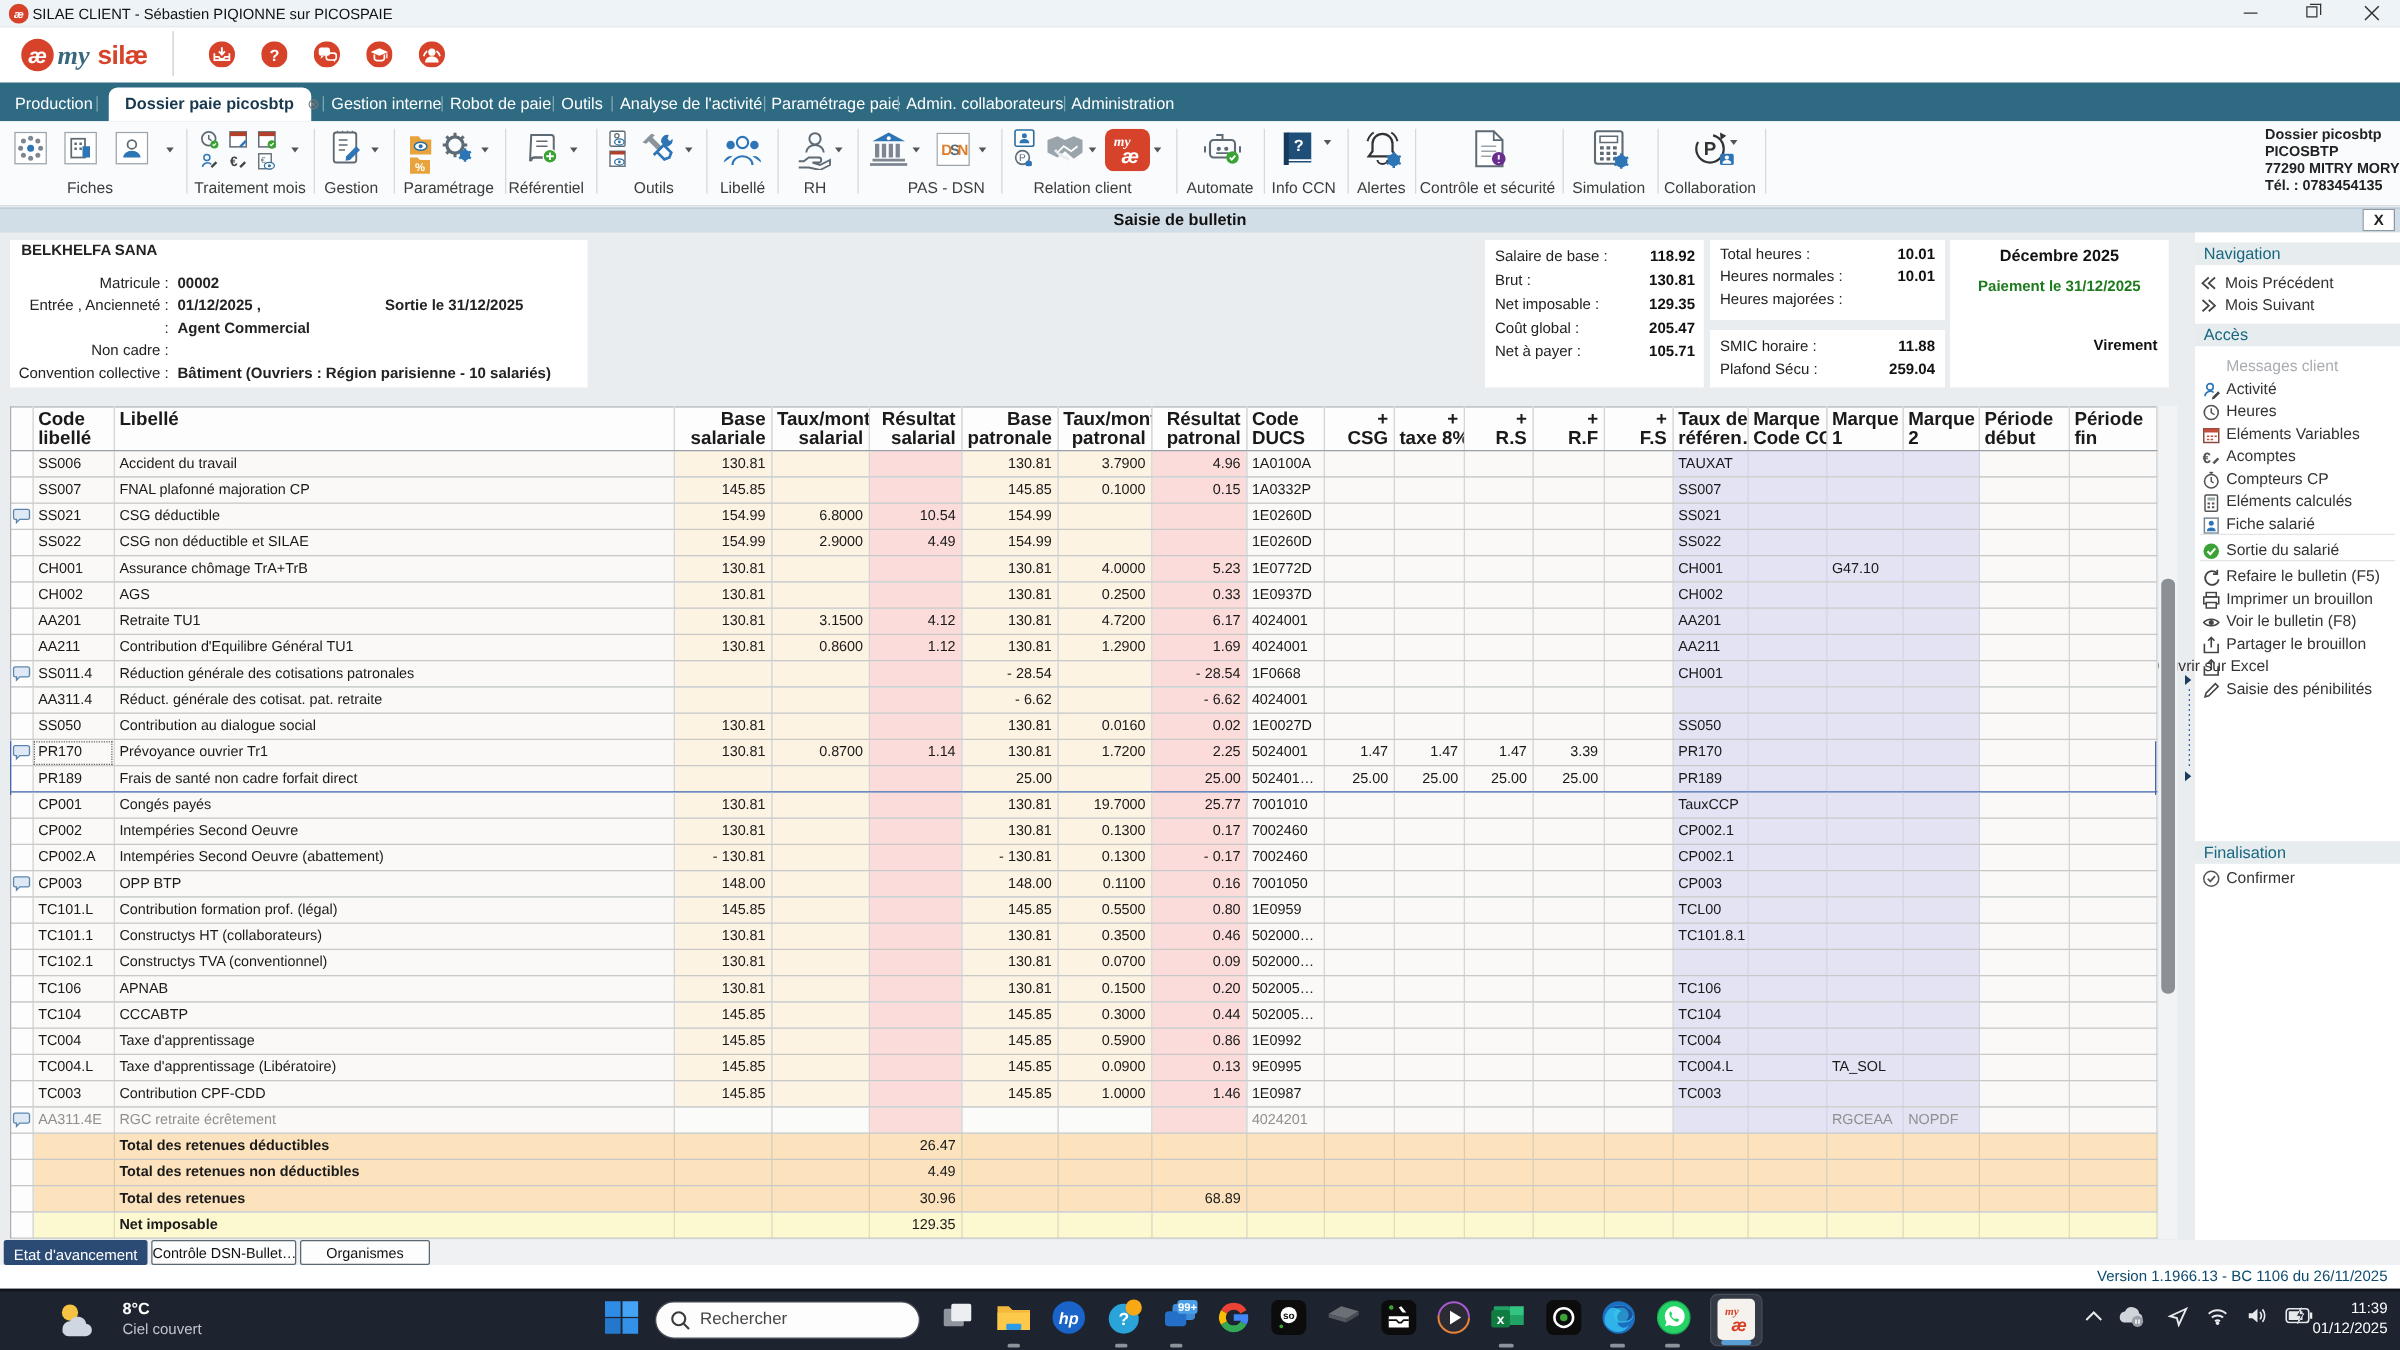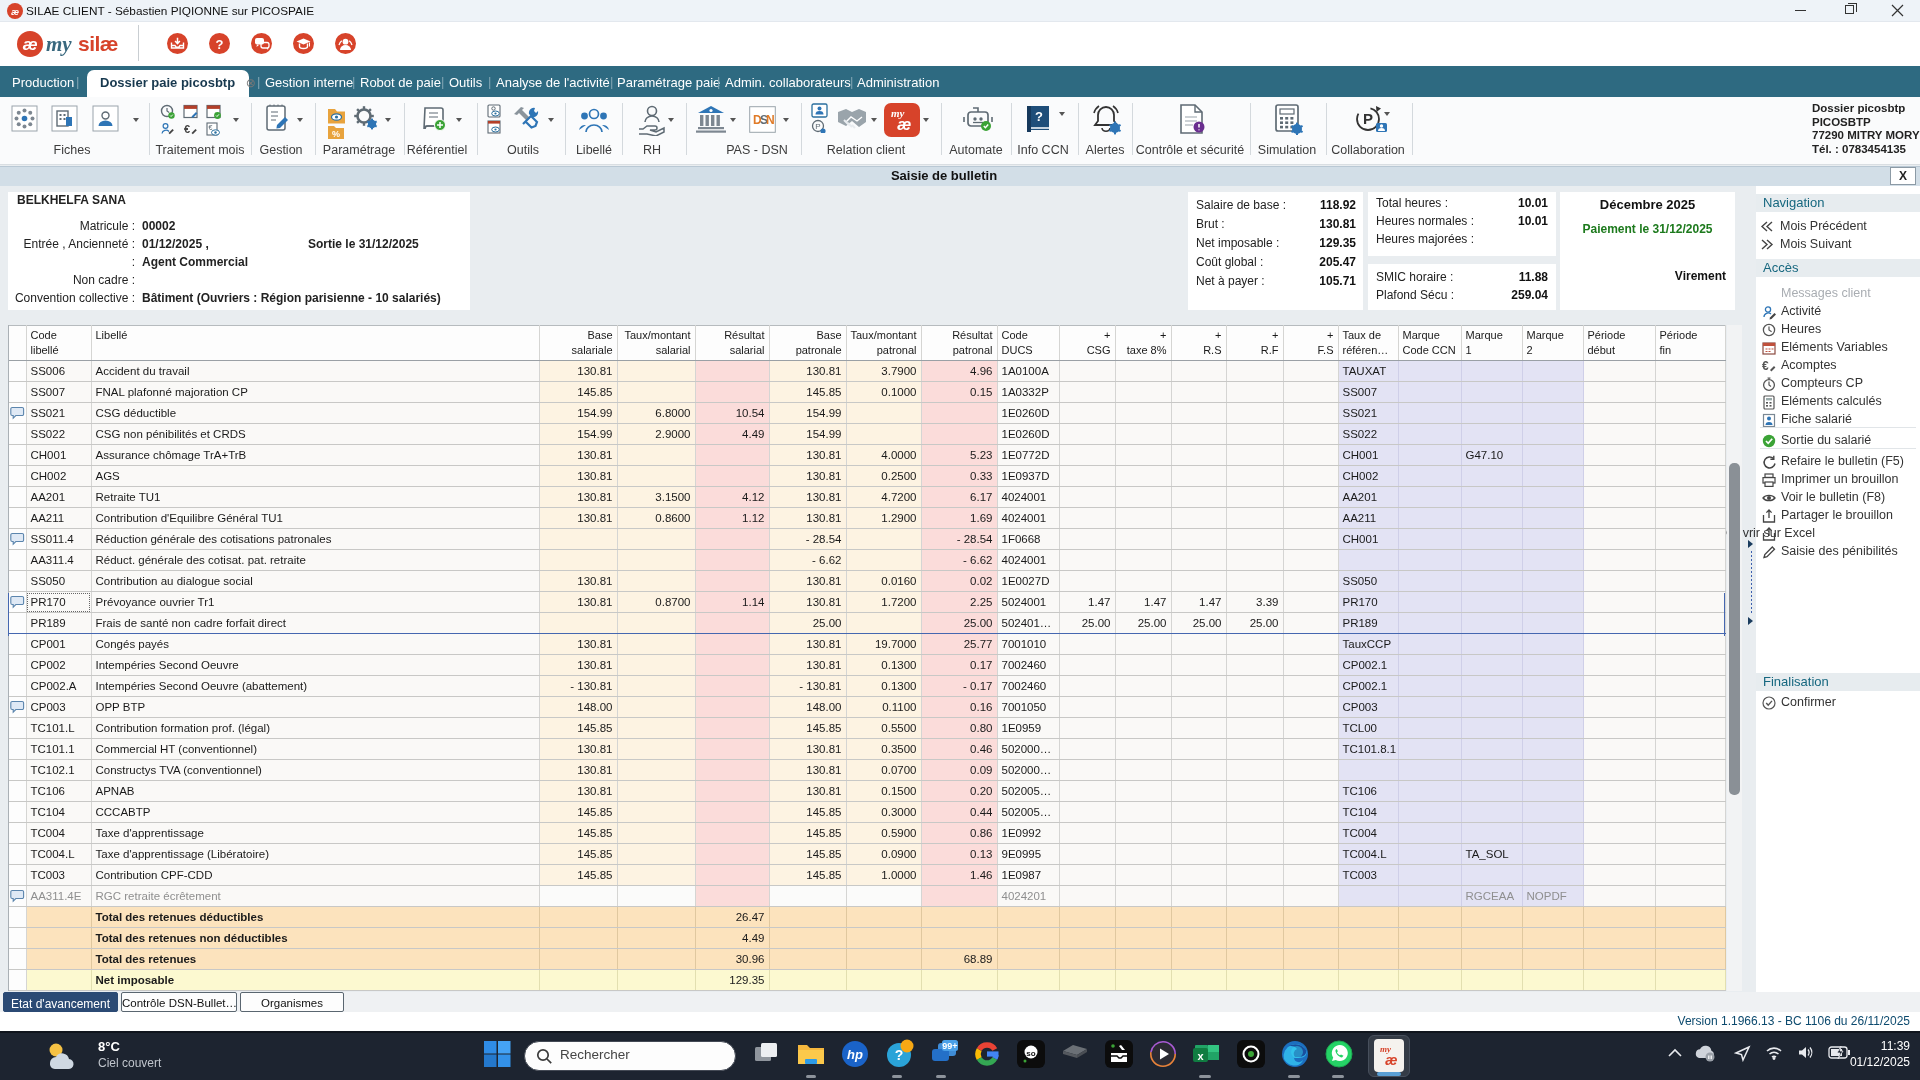--- a/index.html
+++ b/index.html
@@ -37,21 +37,21 @@
 #sidebar{left:1756px;top:186px;width:164px;height:826px;background:#fff}
 .shead{position:absolute;left:0;width:164px;height:18px;background:#e7ecef;color:#16677f;font-weight:normal;font-size:13px;padding:1px 0 0 7px}
 .sitem{position:absolute;left:24px;font-size:12.5px;color:#333;white-space:nowrap}
 .sico{position:absolute;left:6px;width:15px;height:15px}
 .sdis{color:#a9adb2}
 .ssep{position:absolute;left:4px;width:156px;height:1px;background:#e1e5e8}
 
 #tablewrap{left:8px;top:325px;width:1718px;height:666px}
 table.grid{border-collapse:collapse;table-layout:fixed;width:1717px;font-size:11.5px;color:#1a1a1a;border-top:1px solid #b6bbbe}
 table.grid td{height:21px;padding:0 4px;border-right:1px solid #d5d5d3;border-bottom:1px solid #c8c8c6;overflow:hidden;white-space:nowrap;background:#faf9f7}
-tr.hdr td{height:35px;font-size:11px;font-weight:normal;background:#fdfdfd;vertical-align:top;padding-top:2px;line-height:15px;border-bottom:1px solid #9aa0a5}
+tr.hdr td{height:35px;font-size:15px;font-weight:bold;background:#fdfdfd;vertical-align:top;padding-top:2px;line-height:15px;border-bottom:1px solid #9aa0a5}
 table.grid td.hb{background:#fdfdfd}
 .hl{text-align:left}.hr{text-align:right}
 table.grid td.c{background:#fdf3e2}
 table.grid td.p{background:#fbdcda}
 table.grid td.l{background:#e3e3f4;border-right:1px solid #cfcfe8}
 table.grid td.o{background:#fce3bd;border-right:1px solid #e0c89f}
 table.grid td.y{background:#fcf9d0;border-right:1px solid #e2dfb0}
 table.grid td.n{background:#fbfbfa}
 table.grid td.bubc{background:#fdfdfd;padding:0}
 .rt{text-align:right}.lt{text-align:left}
@@ -694,21 +694,21 @@
           <td class="l lt">SS021</td>
           <td class="l lt"></td>
           <td class="l lt"></td>
           <td class="l lt"></td>
           <td class="lt"></td>
           <td class="lt"></td>
         </tr>
         <tr>
           <td class="bubc"></td>
           <td class="lt">SS022</td>
-          <td class="lt">CSG non pénibilités et CRDS</td>
+          <td class="lt">CSG non déductible et SILAE</td>
           <td class="c rt">154.99</td>
           <td class="c rt">2.9000</td>
           <td class="p rt">4.49</td>
           <td class="c rt">154.99</td>
           <td class="c rt"></td>
           <td class="p rt"></td>
           <td class="lt">1E0260D</td>
           <td class="rt"></td>
           <td class="rt"></td>
           <td class="rt"></td>
@@ -1045,21 +1045,21 @@
           <td class="l lt">TCL00</td>
           <td class="l lt"></td>
           <td class="l lt"></td>
           <td class="l lt"></td>
           <td class="lt"></td>
           <td class="lt"></td>
         </tr>
         <tr>
           <td class="bubc"></td>
           <td class="lt">TC101.1</td>
-          <td class="lt">Commercial HT (conventionnel)</td>
+          <td class="lt">Constructys HT (collaborateurs)</td>
           <td class="c rt">130.81</td>
           <td class="c rt"></td>
           <td class="p rt"></td>
           <td class="c rt">130.81</td>
           <td class="c rt">0.3500</td>
           <td class="p rt">0.46</td>
           <td class="lt">502000…</td>
           <td class="rt"></td>
           <td class="rt"></td>
           <td class="rt"></td>

